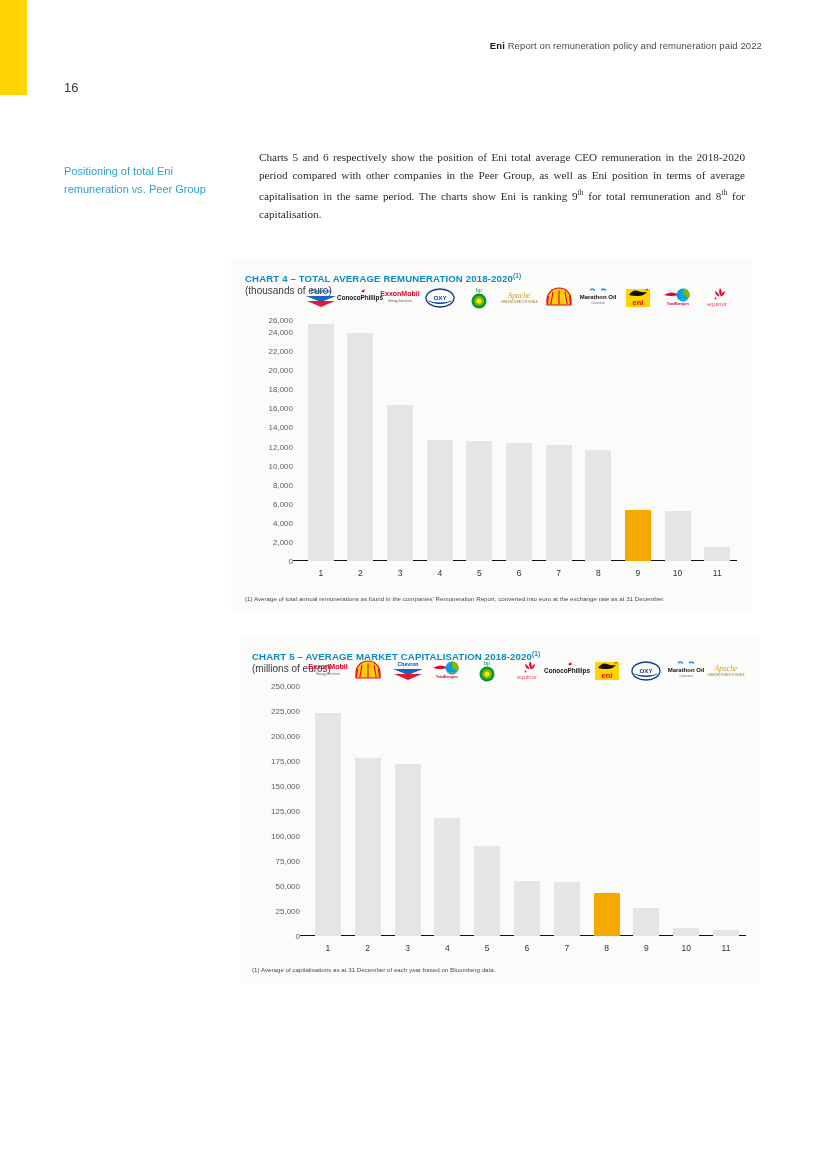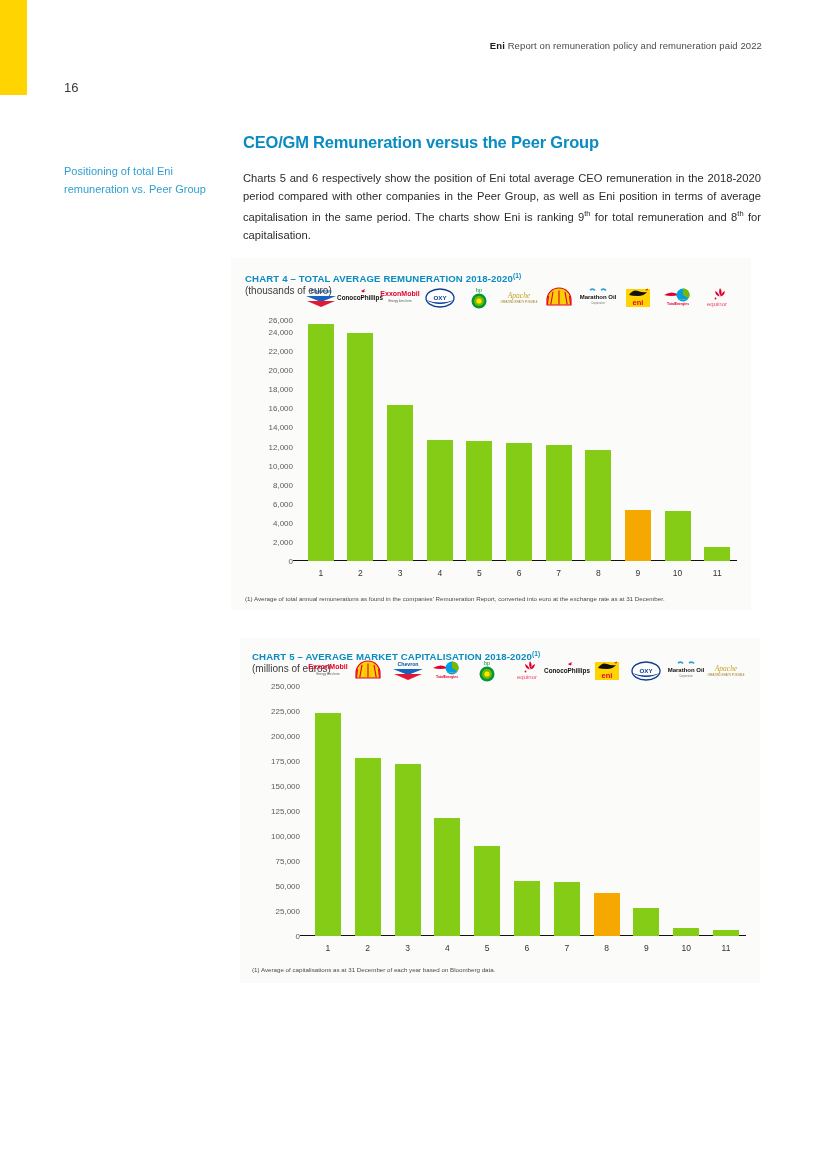--- a/index.html
+++ b/index.html
@@ -70,21 +70,22 @@
     font-weight: bold;
     color: #0a8bc2;
     letter-spacing: -0.2px;
     margin: 0 0 18px 0;
   }
   .body-text {
     font-size: 11.2px;
     line-height: 17.6px;
     color: #2b2b2b;
     text-align: justify;
-    margin: 0;
+    margin: 16px;
+    font-family: Liberation Serif, serif;
   }
   .body-text sup {
     font-size: 7.5px;
     vertical-align: super;
   }
 
   
   .chart-panel {
     position: absolute;
     background: #fbfbfa;
@@ -160,21 +161,21 @@
     position: relative;
     flex: 1 1 0;
     height: 100%;
     display: flex;
     flex-direction: column;
     justify-content: flex-end;
     align-items: center;
   }
   .bar {
     width: 26px;
-    background: #84cc16;
+    background: #e5e5e5;
   }
   .bar.highlight { background: #f5a800; }
   .bar-logo {
     position: absolute;
     bottom: 100%;
     left: 50%;
     transform: translateX(-50%);
     margin-bottom: 2px;
     width: 46px;
     height: 26px;
@@ -220,21 +221,20 @@
 <div class="doc-header">
   <span class="brand">Eni</span>
   <span>Report on remuneration policy and remuneration paid 2022</span>
 </div>
 
 <div class="page-number">16</div>
 
 <div class="side-note">Positioning of total Eni remuneration vs. Peer Group</div>
 
 <div class="main-col">
-  <h1 class="section-title">CEO/GM Remuneration versus the Peer Group</h1>
   <p class="body-text">
     <span>Charts 5 and 6 respectively show the position of Eni total average CEO remuneration in the 2018-2020 period compared with other companies in the Peer Group, as well as Eni position in terms of average capitalisation in the same period. The charts show Eni is ranking 9</span><sup>th</sup><span> for total remuneration and 8</span><sup>th</sup><span> for capitalisation.</span>
   </p>
 </div>
 
 <div class="chart-panel" id="chart4-panel">
   <div class="chart-title" id="chart4-title">
     <span>CHART 4 – TOTAL AVERAGE REMUNERATION 2018-2020</span><sup>(1)</sup>
   </div>
   <div class="chart-subtitle" id="chart4-subtitle">(thousands of euro)</div>

